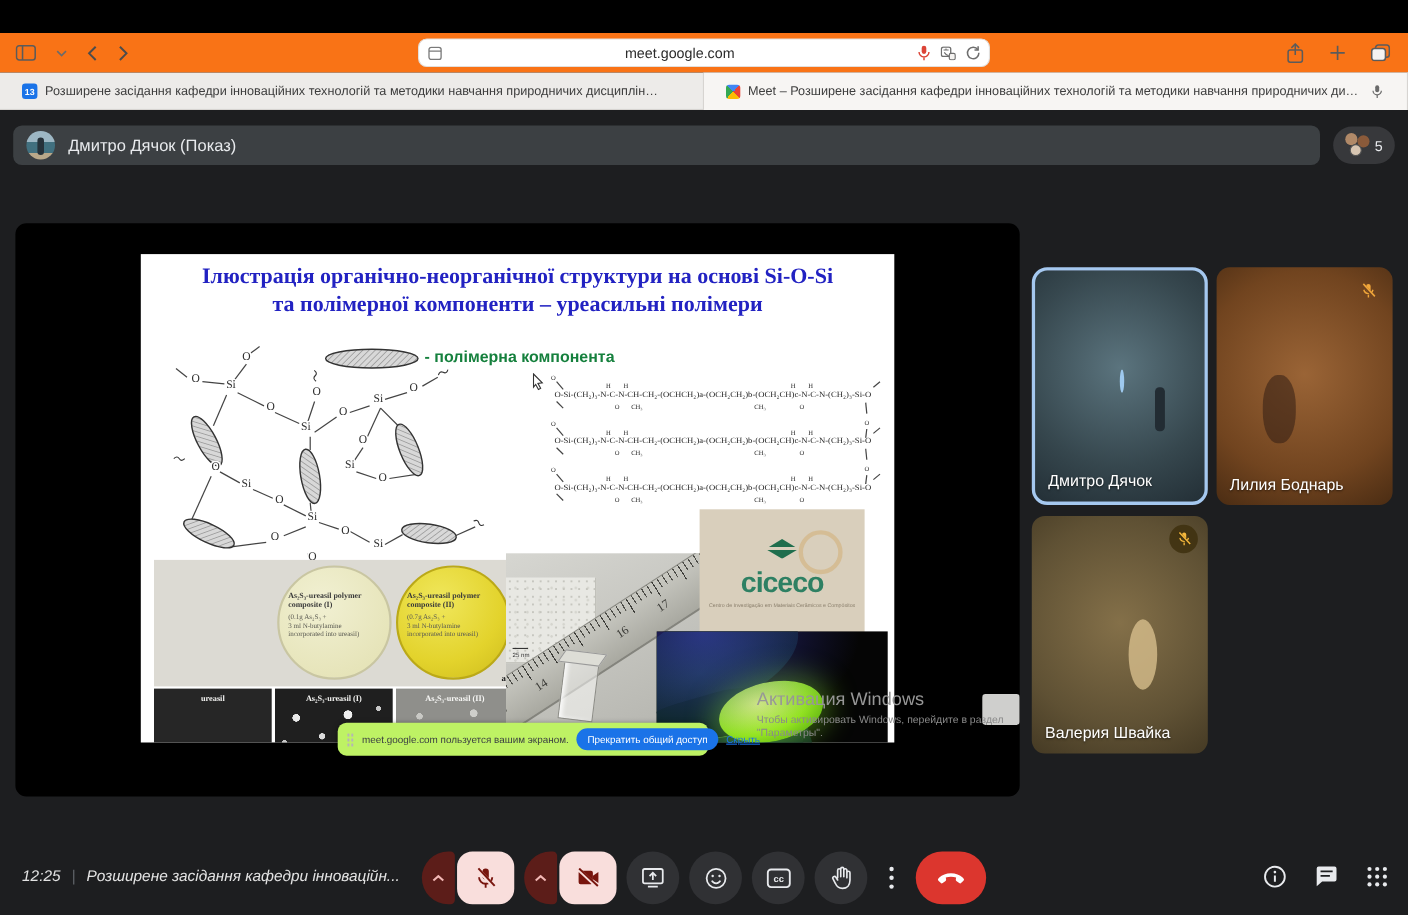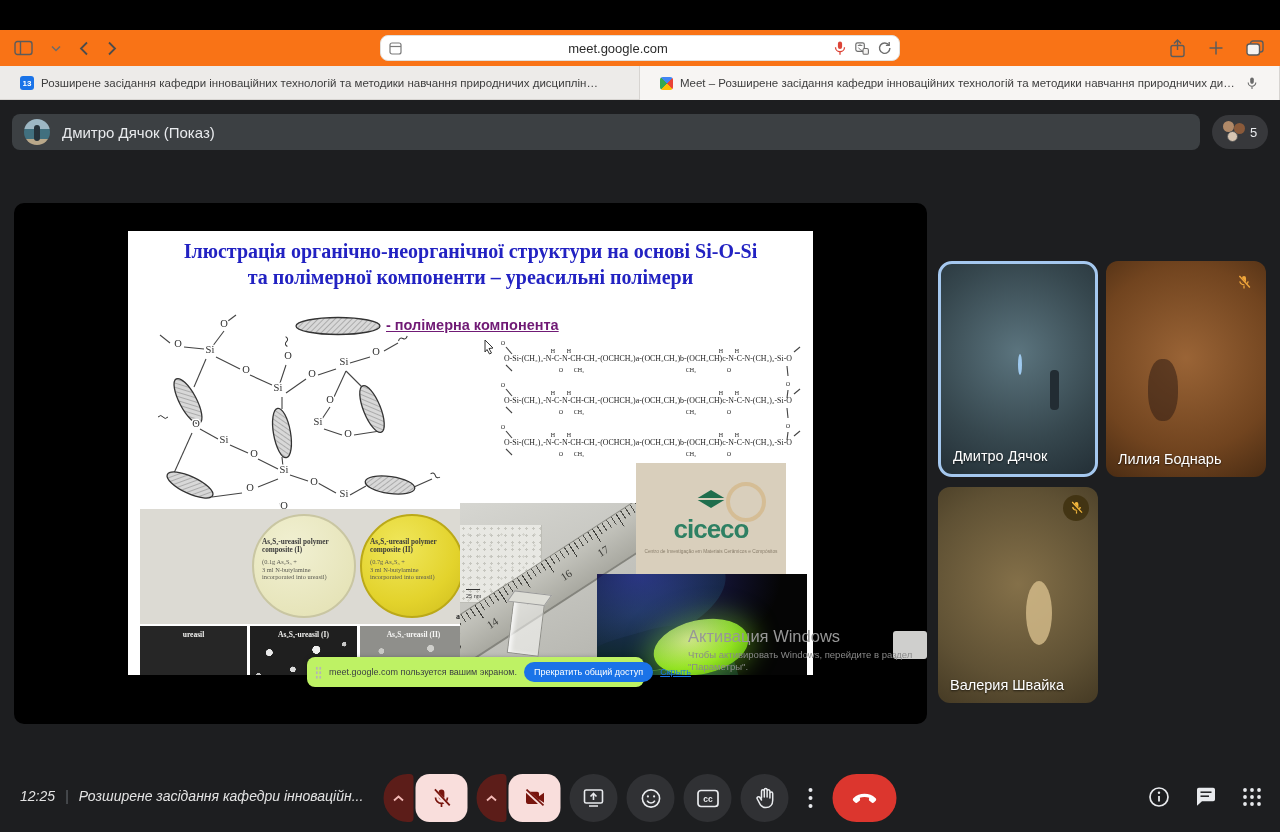--- a/index.html
+++ b/index.html
@@ -52,21 +52,21 @@
   .mini-avs .a3 { left:4px; top:10px; background:#d7c5b2; border:1px solid #555; }
   .pill-count { color:#e8eaed; font-size:13px; }
 
   
   #shared { left:14px; top:103px; width:913px; height:521px; background:#000; border-radius:10px; overflow:hidden; }
   #slide { left:114px; top:4px; width:685px; height:444px; background:#fff; z-index:1; overflow:hidden;margin-top:24px; }
 
   .slide-title { position:absolute; left:0; top:7px; width:100%; text-align:center;
     font-family:"Liberation Serif", serif; font-weight:bold; font-size:20px; line-height:26px; color:#2222c2; }
   .legend-ell { position:absolute; left:164px; top:85px; }
-  .legend-text { position:absolute; left:258px; top:86px; font-weight:bold; font-size:14.5px; color:#701a75;text-decoration:underline; }
+  .legend-text { position:absolute; left:258px; top:86px; font-weight:bold; font-size:14.5px; color:#15803d; }
 
   #net-svg { position:absolute; left:4px; top:82px; }
   .bond { stroke:#444; stroke-width:1.1; fill:none; }
   .atom { font:10.5px "Liberation Serif", serif; fill:#2e2e2e; text-anchor:middle;
     paint-order:stroke; stroke:#fff; stroke-width:3px; stroke-linejoin:round; }
   .poly-ell { fill:url(#hatch); stroke:#333; stroke-width:1.3; }
   .squig { stroke:#333; stroke-width:1; fill:none; }
 
   #chain-svg { position:absolute; left:372px; top:100px; }
   .chain-main { font:7.3px "Liberation Serif", serif; fill:#222; }
@@ -153,21 +153,21 @@
   #sharebar { left:293px; top:454px; width:337px; height:30px; background:#bef264; border-radius:8px;
     box-shadow:0 1px 5px rgba(0,0,0,.35); z-index:4; display:flex; align-items:center; padding:0 8px; gap:7px; }
   .grip { width:7px; height:13px; flex:none;
     background-image:radial-gradient(#b5b5b5 1px, transparent 1.2px); background-size:3.5px 4.5px; }
   .share-msg { font-size:9px; color:#3c4043; white-space:nowrap; }
   .stop-btn { background:#1a73e8; color:#fff; font-size:9px; border:none; border-radius:13px;
     padding:5px 10px; white-space:nowrap; }
   .hide-link { font-size:9px; color:#1a73e8; text-decoration:underline; white-space:nowrap; }
 
   
-  #tiles { left:938px; top:161px; width:328px; height:466px; display:grid;
+  #tiles { left:938px; top:143px; width:328px; height:466px; display:grid;
     grid-template-columns:160px 160px; grid-template-rows:216px 216px; gap:10px 8px; }
   .tile { position:relative; border-radius:12px; overflow:hidden; }
   .tile-name { position:absolute; left:12px; bottom:10px; color:#fff; font-size:14.5px;
     text-shadow:0 1px 2px rgba(0,0,0,.65); z-index:2; }
   .tile-avatar { position:absolute; left:50%; top:92px; transform:translate(-50%,-50%); border-radius:50%; }
   .badge { position:absolute; top:8px; right:9px; width:26px; height:26px; border-radius:50%;
     display:flex; align-items:center; justify-content:center; z-index:2; }
   #tile1 { background:radial-gradient(circle at 50% 42%, #5b747e, #36474e 62%, #232f36);
     border:3px solid #a5c8ef; border-radius:14px; }
   #tile2 { background:radial-gradient(circle at 50% 45%, #565b51, #41463e 62%, #31352e); }

